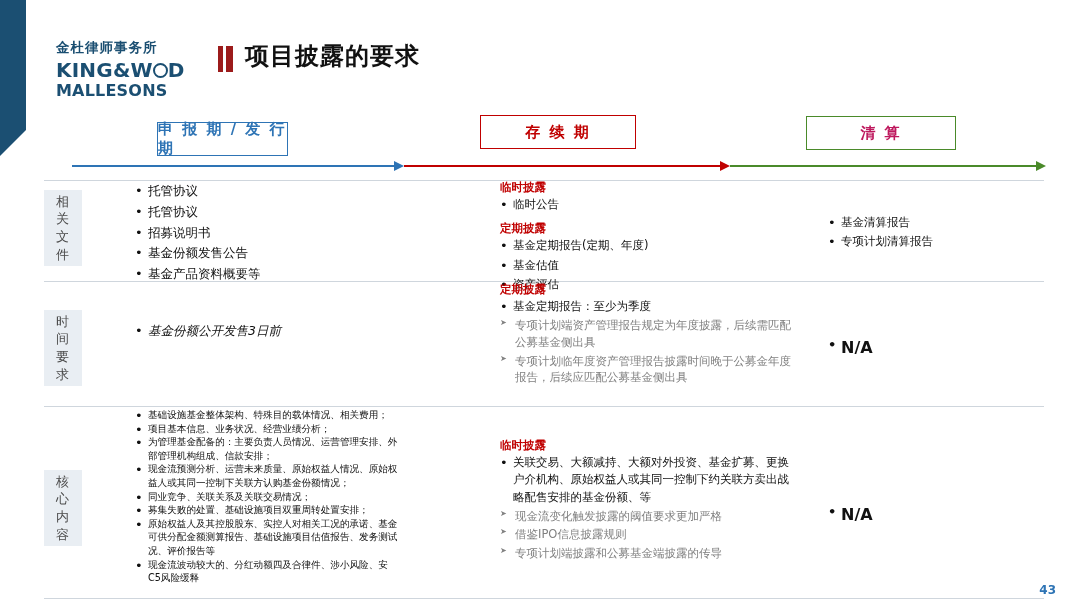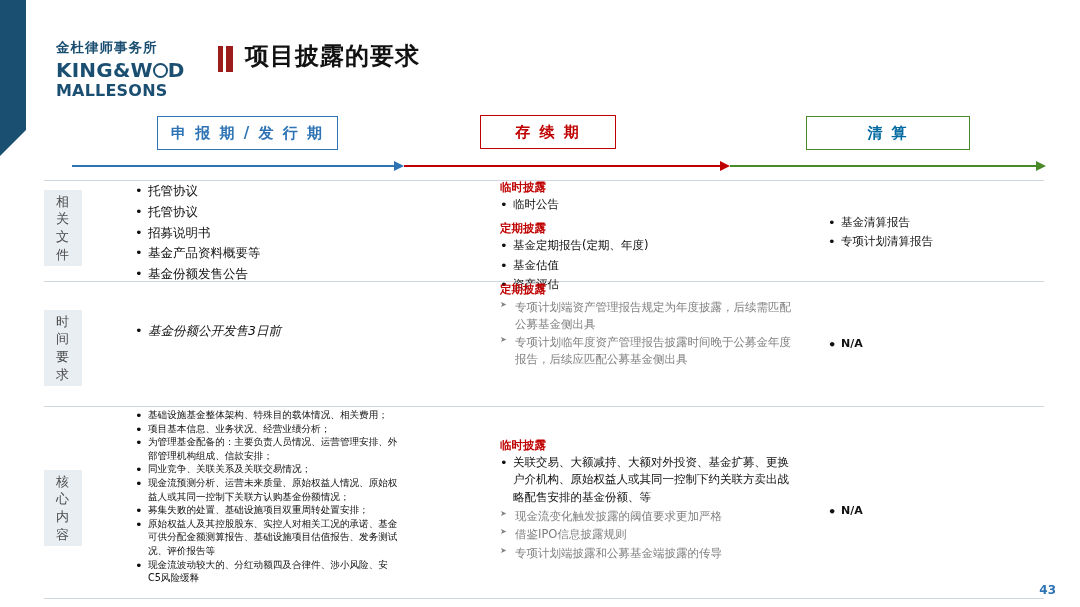--- a/index.html
+++ b/index.html
@@ -95,23 +95,23 @@
     border: 1.5px solid #000;
     background: #fff;
     display: flex;
     align-items: center;
     justify-content: center;
     font-size: 15px;
     font-weight: 700;
     letter-spacing: 2px;
     height: 34px;
   }
-  #phase-0 { left: 157px; top: 116px; width: 181px; border-color: #2e74b5; color: #2e74b5; }
-  #phase-1 { left: 480px; top: 115px; width: 136px; border-color: #c00000; color: #c00000; }
-  #phase-2 { left: 806px; top: 116px; width: 164px; border-color: #4a8a2a; color: #0369a1; }
+  #phase-0 { left: 157px; top: 122px; width: 131px; border-color: #2e74b5; color: #2e74b5; }
+  #phase-1 { left: 480px; top: 115px; width: 156px; border-color: #c00000; color: #c00000; }
+  #phase-2 { left: 806px; top: 116px; width: 150px; border-color: #4a8a2a; color: #be185d; }
 
   
   .arrow-line {
     position: absolute;
     height: 2px;
   }
   .arrow-head {
     position: absolute;
     width: 0; height: 0;
     border-top: 5px solid transparent;
@@ -197,21 +197,21 @@
   
   .col-a { left: 135px; width: 250px; }
   .col-b { left: 500px; width: 300px; }
   .col-c { left: 828px; width: 210px; }
 
   .fs13 { font-size: 12.5px; color: #111; }
   .fs12 { font-size: 11.5px; color: #111; }
   .fs10 { font-size: 9.6px; color: #111; }
   .fs10 ul.bul > li { margin-bottom: 0px; line-height: 1.42; }
 
-  .na { font-size: 11px; font-weight: 700; color: #111; }
+  .na { font-size: 16px; font-weight: 700; color: #111; }
 
   
   .pagenum {
     position: absolute;
     right: 24px;
     bottom: 10px;
     font-size: 12px;
     font-weight: 700;
     color: #2e74b5;
   }
@@ -254,22 +254,22 @@
 
 <div class="row-label" id="rowlabel-0">相<br>关<br>文<br>件</div>
 <div class="row-label" id="rowlabel-1">时<br>间<br>要<br>求</div>
 <div class="row-label" id="rowlabel-2">核<br>心<br>内<br>容</div>
 
 <div class="content col-a fs13" style="top:182px;">
   <ul class="bul">
     <li>托管协议</li>
     <li>托管协议</li>
     <li>招募说明书</li>
+    <li>基金份额发售公告</li>
     <li>基金产品资料概要等</li>
-    <li>基金份额发售公告</li>
   </ul>
 </div>
 
 <div class="content col-b fs12" style="top:180px;">
   <div class="sub-head">临时披露</div>
   <ul class="bul">
     <li>临时公告</li>
   </ul>
   <div class="gap"></div>
   <div class="sub-head">定期披露</div>
@@ -288,39 +288,42 @@
 </div>
 
 <div class="content col-a fs13" style="top:322px;font-style:italic;">
   <ul class="bul">
     <li>基金份额公开发售3日前</li>
   </ul>
 </div>
 
 <div class="content col-b fs12" style="top:282px;">
   <div class="sub-head">定期披露</div>
+  <ul class="bul">
+    <li>基金定期报告：至少为季度</li>
+  </ul>
   <ul class="arrowlist">
     <li>专项计划端资产管理报告规定为年度披露，后续需匹配公募基金侧出具</li>
     <li>专项计划临年度资产管理报告披露时间晚于公募金年度报告，后续应匹配公募基金侧出具</li>
   </ul>
 </div>
 
 <div class="content col-c" style="top:336px;">
   <ul class="bul na">
     <li>N/A</li>
   </ul>
 </div>
 
 <div class="content fs10" style="left:135px; width:265px; top:408px;">
   <ul class="bul">
     <li>基础设施基金整体架构、特殊目的载体情况、相关费用；</li>
     <li>项目基本信息、业务状况、经营业绩分析；</li>
     <li>为管理基金配备的：主要负责人员情况、运营管理安排、外部管理机构组成、信款安排；</li>
+    <li>现金流预测分析、运营未来质量、原始权益人情况、原始权益人或其同一控制下关联方认购基金份额情况；</li>
     <li>同业竞争、关联关系及关联交易情况；</li>
-    <li>现金流预测分析、运营未来质量、原始权益人情况、原始权益人或其同一控制下关联方认购基金份额情况；</li>
     <li>募集失败的处置、基础设施项目双重周转处置安排；</li>
     <li>原始权益人及其控股股东、实控人对相关工况的承诺、基金可供分配金额测算报告、基础设施项目估值报告、发务测试况、评价报告等</li>
     <li>现金流波动较大的、分红动额四及合律件、涉小风险、安C5风险缓释</li>
 
   </ul>
 </div>
 
 <div class="content col-b fs12" style="top:438px;">
   <div class="sub-head">临时披露</div>
   <ul class="bul">

